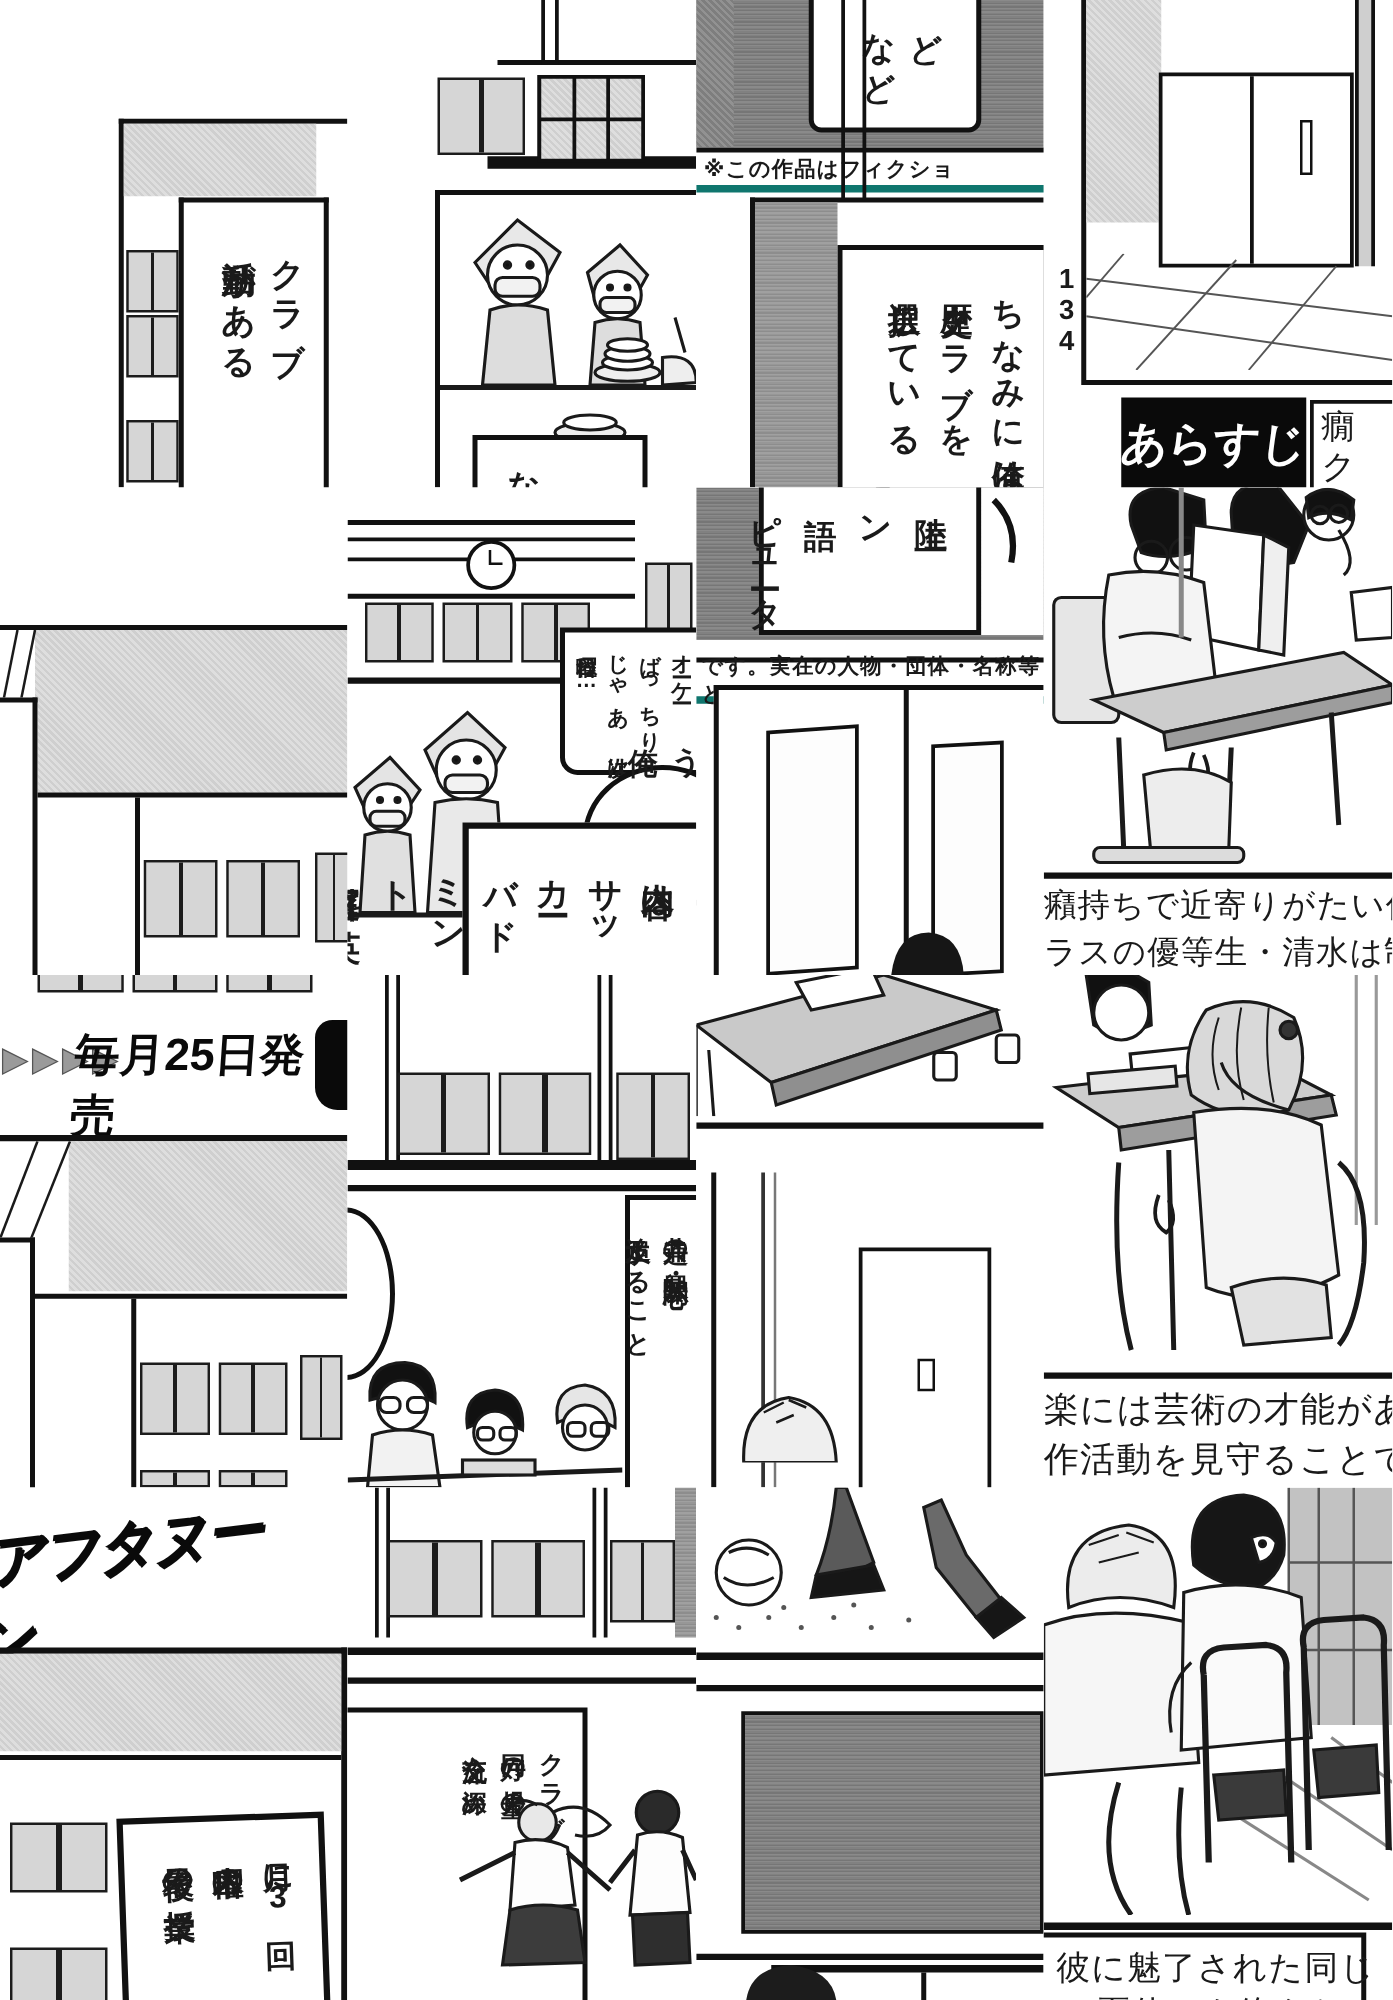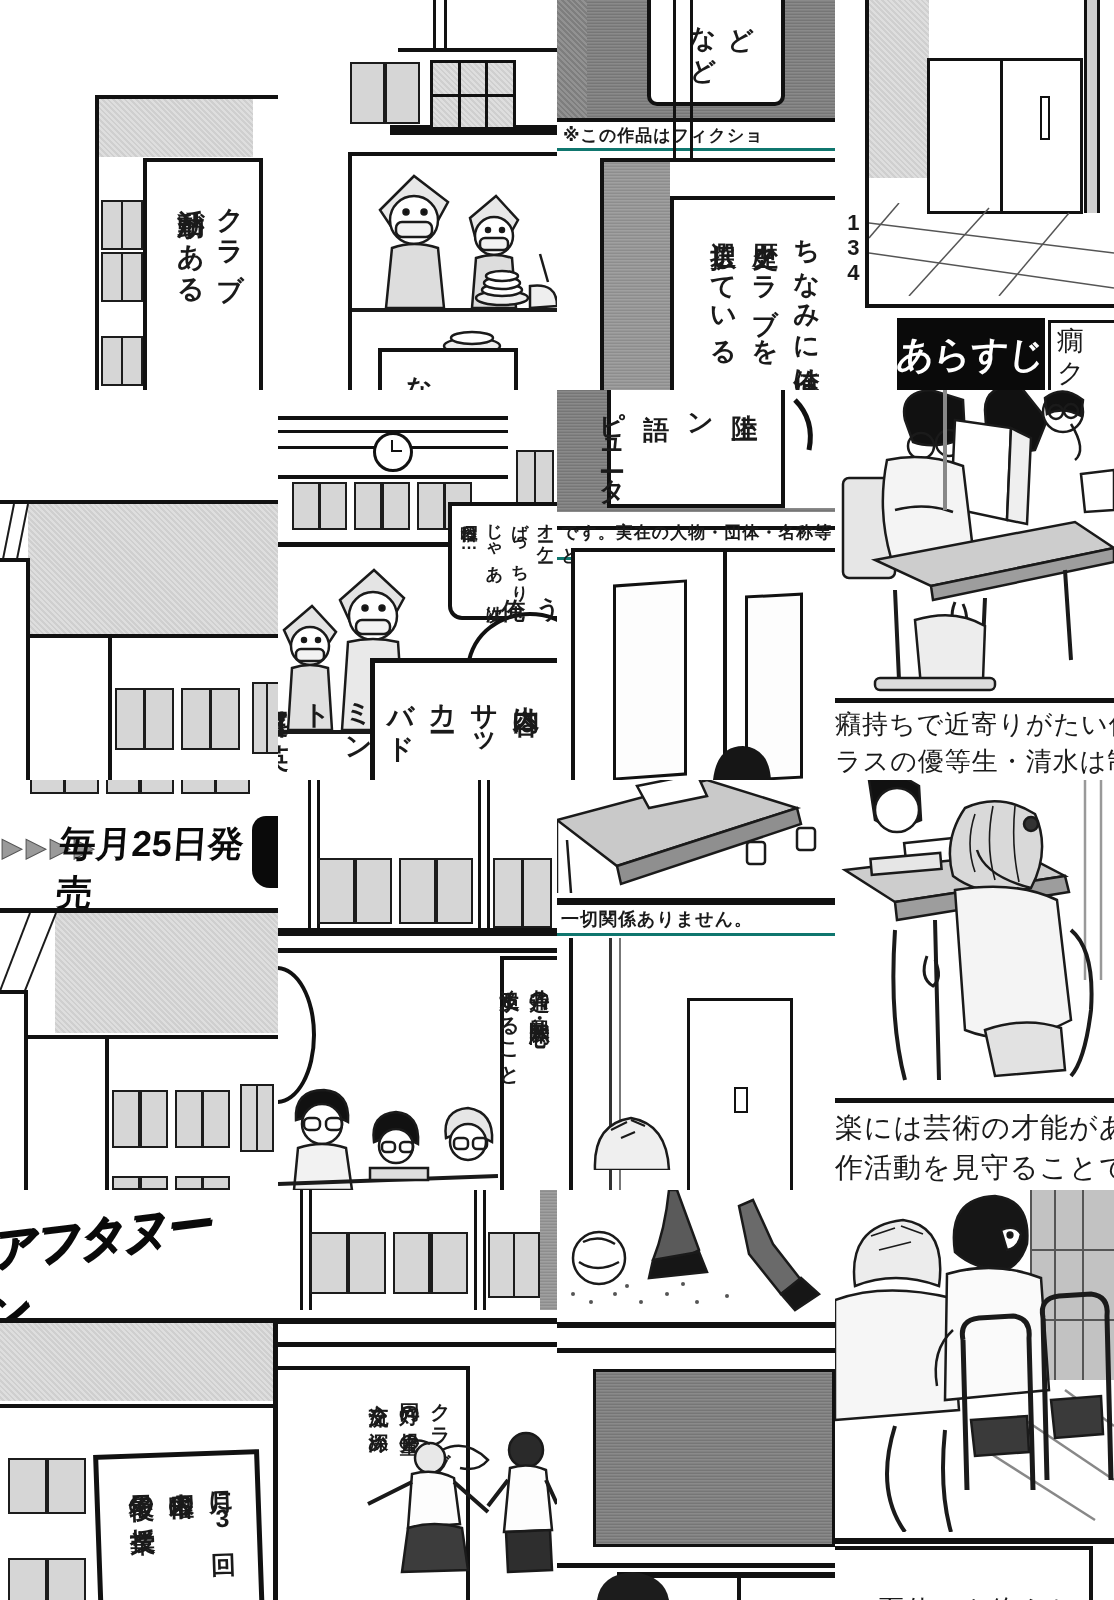--- a/index.html
+++ b/index.html
@@ -14,21 +14,21 @@
   .nzd{background:repeating-linear-gradient(0deg,#8a8a8a 0 1px,#767676 1px 2px,#818181 2px 3px);}
   
   .vt{writing-mode:vertical-rl;text-orientation:upright;white-space:pre-line;
       font-weight:bold;line-height:1.45;letter-spacing:2px;}
   
   .win{border:2px solid #1c1c1c;
        background:linear-gradient(to right,#d6d6d6 47%,#1c1c1c 47%,#1c1c1c 53%,#d6d6d6 53%);}
   .winrow{display:flex;gap:7px;}
   .winrow .win{flex:1;}
   
-  .cap{background:#fff;border-top:3px solid #111;border-bottom:3px solid #0f766e;
+  .cap{background:#fff;border-top:3px solid #111;border-bottom:6px solid #0f766e;
        font-weight:bold;font-size:17px;letter-spacing:1px;display:flex;align-items:center;}
   
   .syn{background:#fff;font-size:26px;font-weight:500;letter-spacing:1px;
        display:flex;align-items:center;white-space:nowrap;}
   .panelb{border:4px solid #111;}
   svg{display:block;}
 </style>
 </head>
 <body>
 
@@ -355,23 +355,20 @@
         <g stroke="#1a1a1a" stroke-width="2.5">
           <path d="M0 40 L150 0 L240 28 L60 86 Z" fill="#c9c9c9"></path>
           <path d="M60 86 L240 28 L244 44 L64 104 Z" fill="#8f8f8f"></path>
           <path d="M80 6 L140 -6 L150 16 L92 28 Z" fill="#fff"></path>
           <rect x="190" y="62" width="18" height="22" rx="3" fill="#fff"></rect>
           <rect x="240" y="48" width="18" height="22" rx="3" fill="#fff"></rect>
           <path d="M0 40 L0 113 M10 60 L14 113" fill="none"></path>
         </g>
       </svg>
     </div>
-    <div class="abs cap" style="left:0;top:122px;width:278px;height:28px;padding-left:4px;font-size:18px;">
-      <span>一切関係ありません。</span>
-    </div>
     <div class="abs" style="left:0;top:158px;width:278px;bottom:0;background:#fff;">
       <div class="abs" style="left:12px;top:0;width:4px;height:100%;background:#111;"></div>
       <div class="abs" style="left:52px;top:0;width:3px;height:100%;background:#333;"></div>
       <div class="abs" style="left:62px;top:0;width:2px;height:100%;background:#777;"></div>
       <div class="abs" style="left:130px;top:60px;width:100px;height:192px;border:3px solid #111;">
         <div class="abs" style="left:44px;top:86px;width:10px;height:22px;border:2px solid #111;"></div>
       </div>
       <svg class="abs" style="left:30px;top:170px;" width="90" height="62" viewBox="0 0 90 62">
         <path d="M8 62 Q6 16 44 10 Q80 16 82 62 Z" fill="#efefef" stroke="#1a1a1a" stroke-width="2.5"></path>
         <path d="M24 22 L40 14 M44 12 L58 18 M34 30 L48 24" stroke="#1a1a1a" stroke-width="2" fill="none"></path>
@@ -517,17 +514,18 @@
             <path d="M128 150 Q124 130 144 128 L178 126 Q196 128 194 148 L198 300 M128 150 L132 300"></path>
             <path d="M208 128 Q204 108 224 106 L256 104 Q274 106 272 126 L276 290 M208 128 L212 290"></path>
           </g>
           <path d="M136 230 L192 226 L194 262 L140 266 Z" fill="#3a3a3a"></path>
           <path d="M216 210 L266 206 L268 244 L220 248 Z" fill="#3a3a3a"></path>
           <path d="M60 236 Q40 300 70 342 M110 240 Q104 300 116 342" fill="none" stroke-width="4"></path>
         </g>
       </svg>
     </div>
     <div class="abs" style="left:-10px;top:356px;width:260px;height:86px;background:#fff;border:4px solid #111;">
+      <div style="position:absolute;left:16px;top:6px;font-size:27px;font-weight:500;letter-spacing:1px;white-space:nowrap;">彼に魅了された同じ</div>
       <div style="position:absolute;left:4px;top:42px;font-size:27px;font-weight:500;letter-spacing:1px;white-space:nowrap;">5の夏休みを終えた。</div>
     </div>
   </section>
 
 </div>
 
 </body></html>

